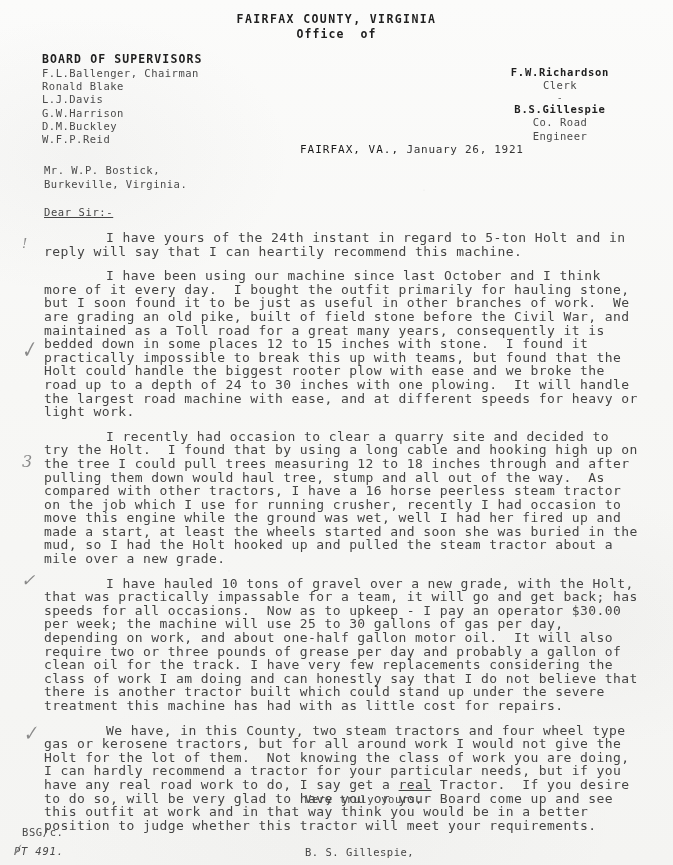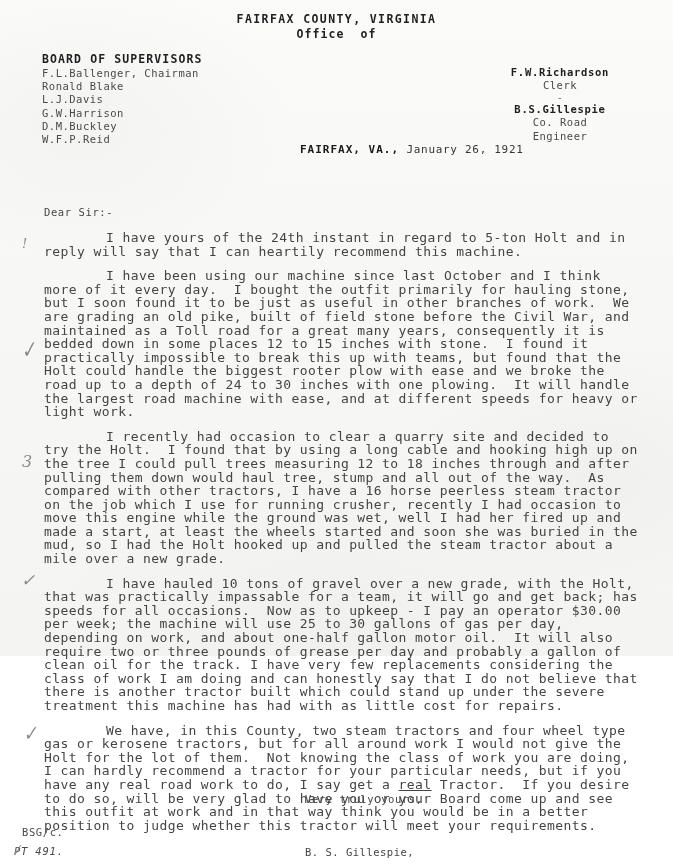--- a/index.html
+++ b/index.html
@@ -12,21 +12,21 @@
     width: 673px;
     height: 865px;
     overflow: hidden;
     position: relative;
   }
 
   
   .page {
     position: relative;
     width: 673px;
-    height: 656px;
+    height: 865px;
     background:
       radial-gradient(ellipse 300px 200px at 12% 18%, rgba(160,160,160,0.07), rgba(255,255,255,0) 70%),
       radial-gradient(ellipse 260px 180px at 88% 72%, rgba(150,150,150,0.06), rgba(255,255,255,0) 70%),
       radial-gradient(ellipse 400px 260px at 50% 95%, rgba(170,170,170,0.05), rgba(255,255,255,0) 70%),
       linear-gradient(180deg, #fbfbfa 0%, #f7f7f5 45%, #f4f4f2 100%);
     color: #2e2e2e;
   }
 
   
   .typed {
@@ -101,21 +101,21 @@
   .dateline {
     position: absolute;
     left: 300px;
     top: 143px;
     font-size: 11px;
     letter-spacing: 0.7px;
     color: #353535;
     white-space: pre;
   }
   .dateline b {
-    font-weight: bold;
+    font-weight: normal;
     color: #1a1a1a;
     letter-spacing: 1px;
   }
 
   .addressee {
     position: absolute;
     left: 44px;
     top: 163px;
     font-size: 10.5px;
     line-height: 14px;
@@ -124,20 +124,21 @@
   }
   .addressee div { white-space: pre; }
 
   .salutation {
     position: absolute;
     left: 44px;
     top: 206px;
     font-size: 10.5px;
     color: #454545;
     letter-spacing: 0.6px;
+    text-decoration: underline;
   }
 
   .body-wrap {
     position: absolute;
     left: 44px;
     top: 231px;
     width: 596px;
   }
   .para {
     font-size: 13px;
@@ -242,20 +243,24 @@
     <div class="nm">F.W.Richardson</div>
     <div class="rl">Clerk</div>
     <div class="dash">-</div>
     <div class="nm">B.S.Gillespie</div>
     <div class="rl">Co. Road</div>
     <div class="rl">Engineer</div>
   </div>
 
   <div class="dateline typed"><b>FAIRFAX, VA.,</b><span> January 26, 1921</span></div>
 
+  <div class="addressee typed">
+    <div>Mr. W.P. Bostick,</div>
+    <div>Burkeville, Virginia.</div>
+  </div>
 
   <div class="salutation typed">Dear Sir:-</div>
 
   <div class="body-wrap">
     <p class="para typed"><span class="indent"></span><span>I have yours of the 24th instant in regard to 5-ton Holt and in reply will say that I can heartily recommend this machine.</span></p>
     <p class="para typed"><span class="indent"></span><span>I have been using our machine since last October and I think more of it every day.  I bought the outfit primarily for hauling stone, but I soon found it to be just as useful in other branches of work.  We are grading an old pike, built of field stone before the Civil War, and maintained as a Toll road for a great many years, consequently it is bedded down in some places 12 to 15 inches with stone.  I found it practically impossible to break this up with teams, but found that the Holt could handle the biggest rooter plow with ease and we broke the road up to a depth of 24 to 30 inches with one plowing.  It will handle the largest road machine with ease, and at different speeds for heavy or light work.</span></p>
     <p class="para typed"><span class="indent"></span><span>I recently had occasion to clear a quarry site and decided to try the Holt.  I found that by using a long cable and hooking high up on the tree I could pull trees measuring 12 to 18 inches through and after pulling them down would haul tree, stump and all out of the way.  As compared with other tractors, I have a 16 horse peerless steam tractor on the job which I use for running crusher, recently I had occasion to move this engine while the ground was wet, well I had her fired up and made a start, at least the wheels started and soon she was buried in the mud, so I had the Holt hooked up and pulled the steam tractor about a mile over a new grade.</span></p>
     <p class="para typed"><span class="indent"></span><span>I have hauled 10 tons of gravel over a new grade, with the Holt, that was practically impassable for a team, it will go and get back; has speeds for all occasions.  Now as to upkeep - I pay an operator $30.00 per week; the machine will use 25 to 30 gallons of gas per day, depending on work, and about one-half gallon motor oil.  It will also require two or three pounds of grease per day and probably a gallon of clean oil for the track. I have very few replacements considering the class of work I am doing and can honestly say that I do not believe that there is another tractor built which could stand up under the severe treatment this machine has had with as little cost for repairs.</span></p>
     <p class="para typed"><span class="indent"></span><span>We have, in this County, two steam tractors and four wheel type gas or kerosene tractors, but for all around work I would not give the Holt for the lot of them.  Not knowing the class of work you are doing, I can hardly recommend a tractor for your particular needs, but if you have any real road work to do, I say get a </span><u>real</u><span> Tractor.  If you desire to do so, will be very glad to have you or your Board come up and see this outfit at work and in that way think you would be in a better position to judge whether this tractor will meet your requirements.</span></p>
   </div>

